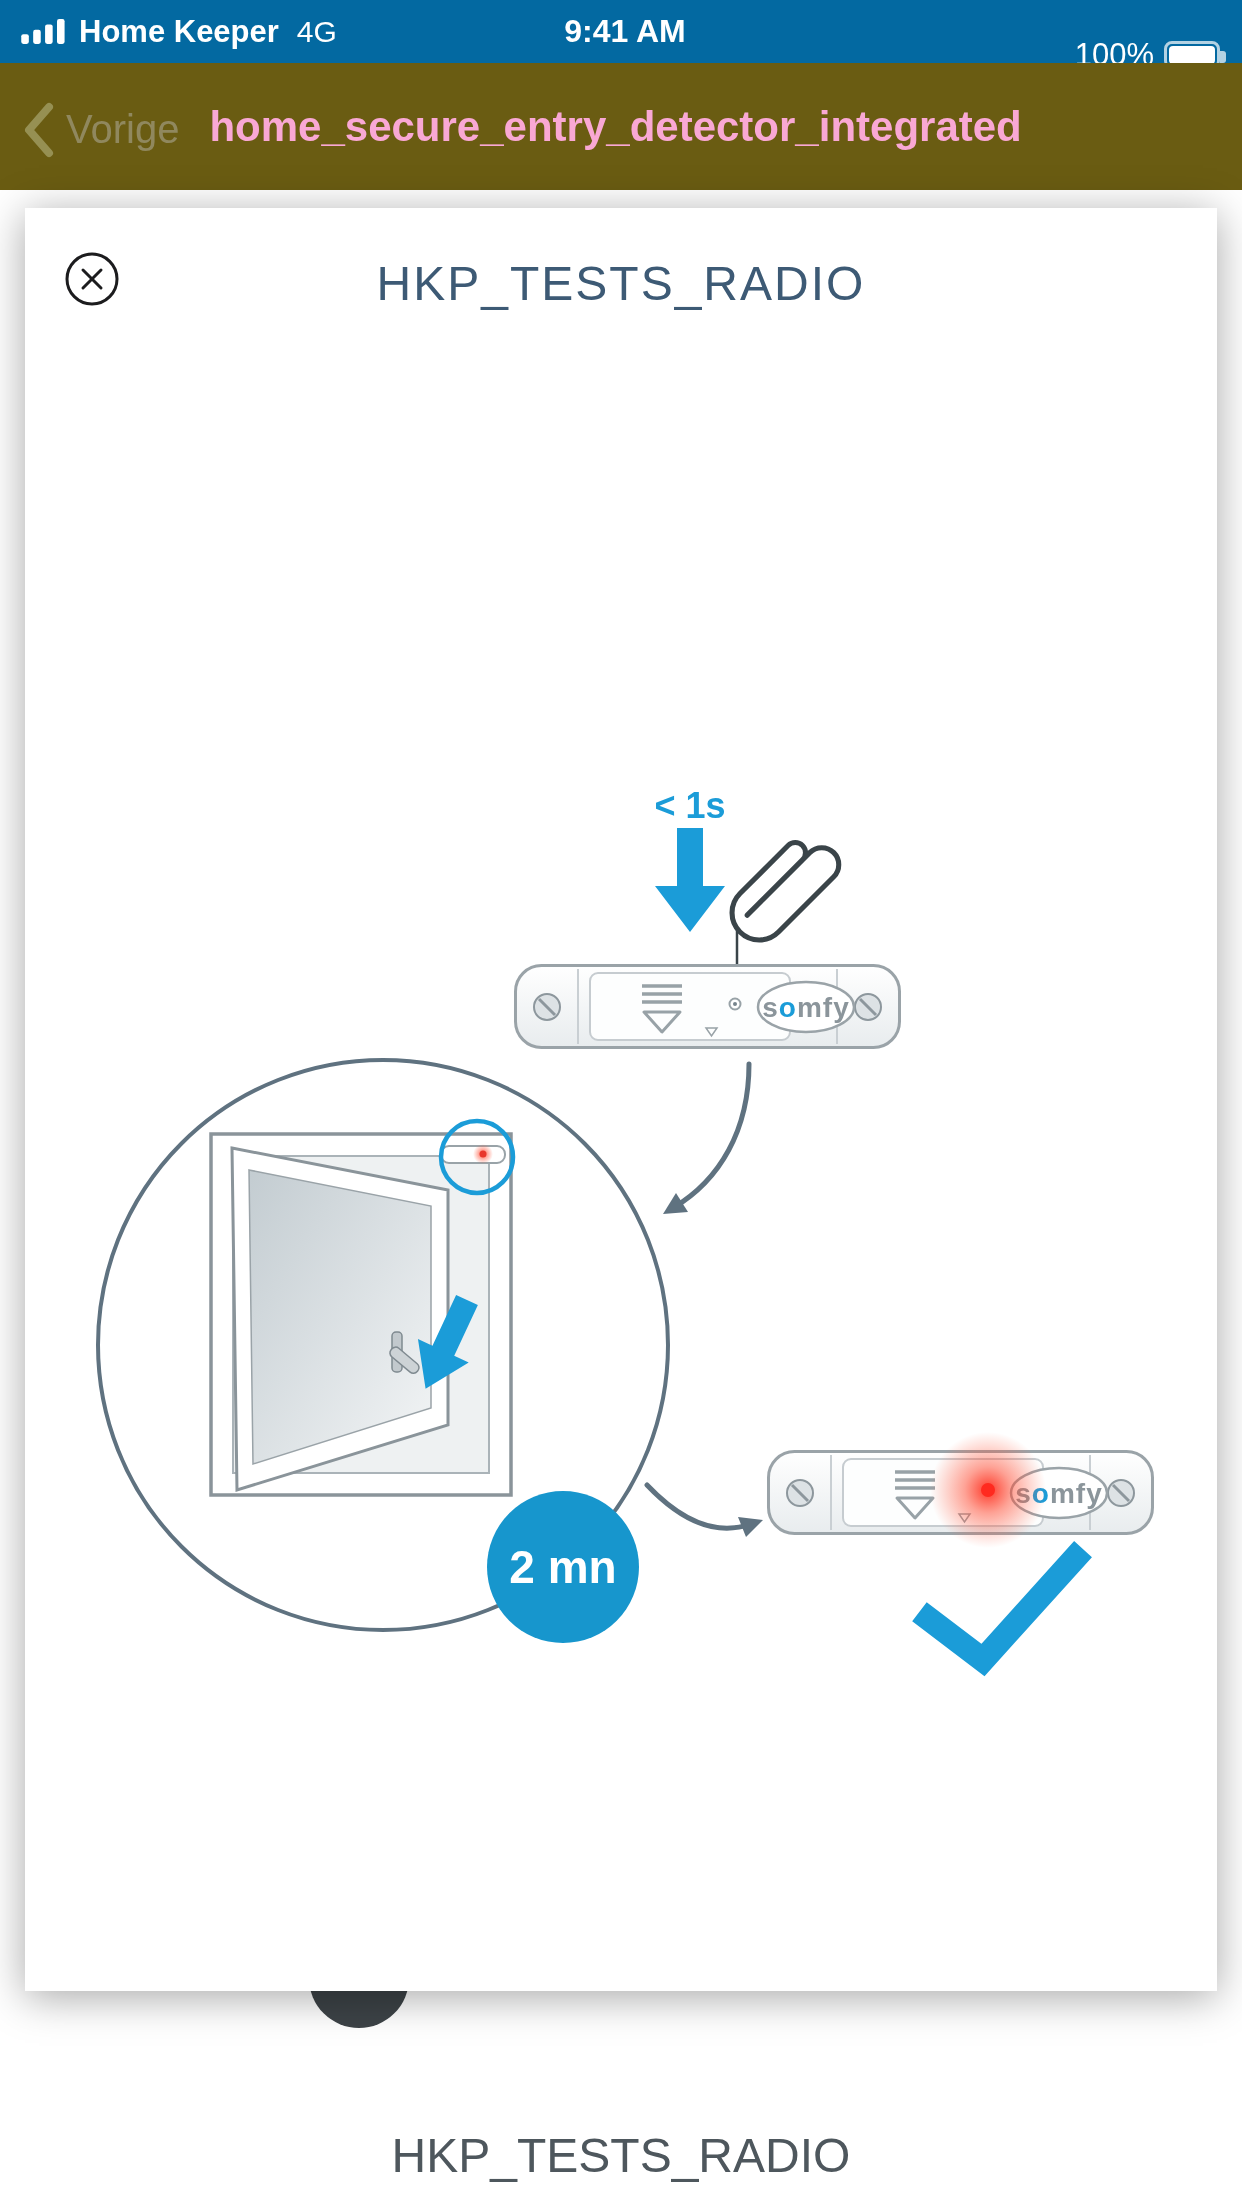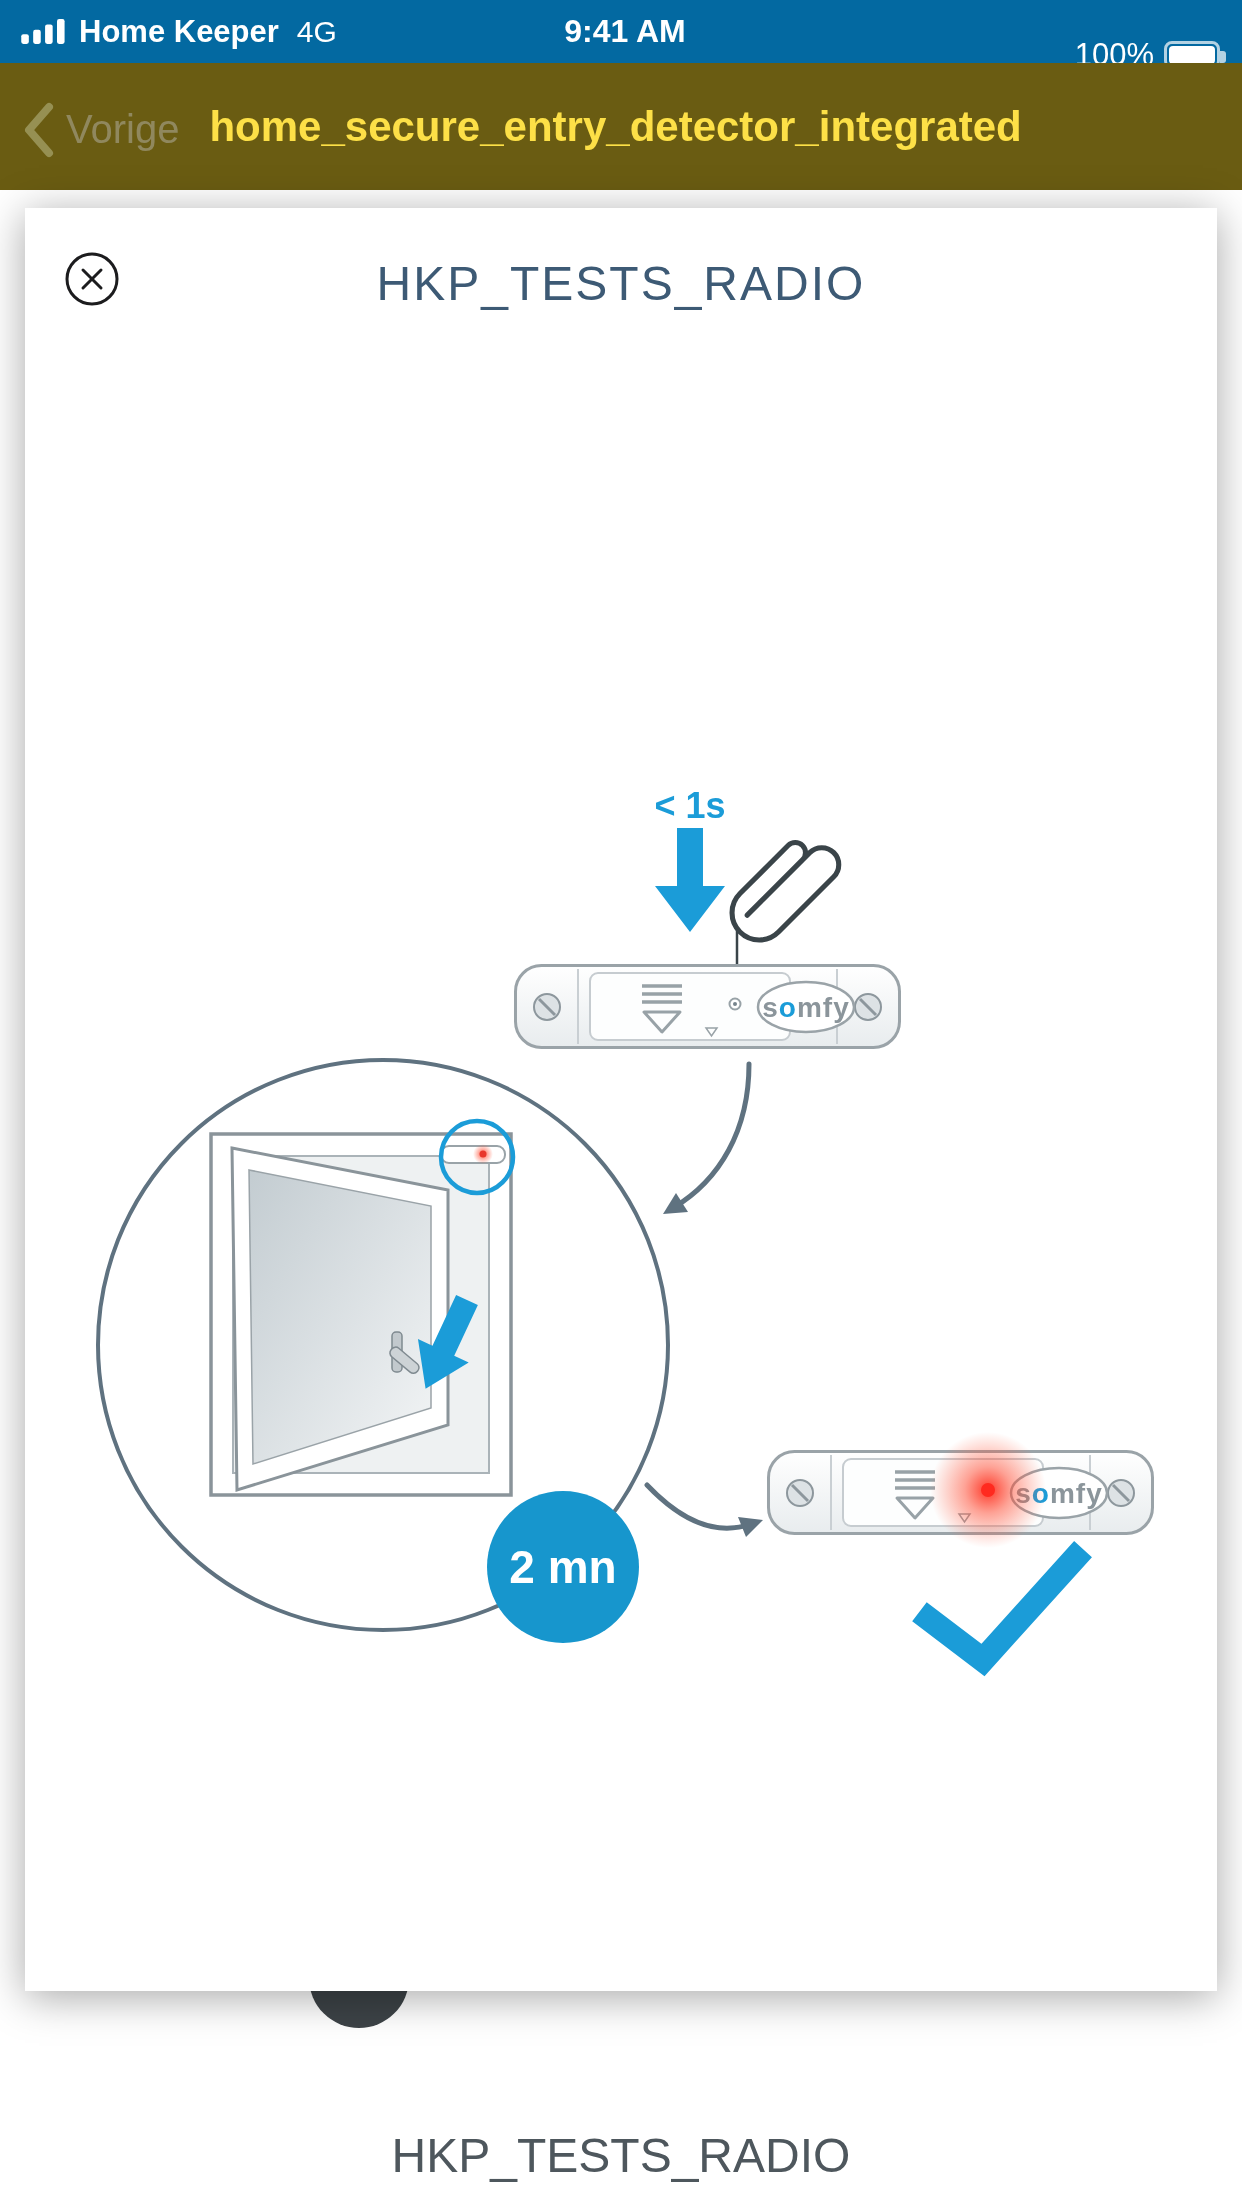--- a/index.html
+++ b/index.html
@@ -25,21 +25,21 @@
   .battery .fill { position:absolute; inset:2px; background:#fff; border-radius:4px; }
   .battery .nub { position:absolute; right:-9px; top:7px; width:6px; height:12px; background:rgba(255,255,255,0.7); border-radius:0 3px 3px 0; }
 
   .navbar {
     position:absolute; top:63px; left:0; width:100%; height:127px;
     background:#6a5c12; display:flex; align-items:center; padding:0 20px; z-index:3;
   }
   .back-btn { display:flex; align-items:center; gap:10px; background:none; border:none; cursor:pointer;margin-top:6px; }
   .back-label { font-size:40px; color:#90885e; }
   .nav-title {
-    margin-left:30px; font-size:42px; font-weight:700; color:#fde047;
+    margin-left:30px; font-size:42px; font-weight:700; color:#f9a8d4;
     white-space:nowrap; overflow:hidden;
   }
 
   
   .bg-page-title {
     position:absolute; left:0; right:0; top:2128px; text-align:center;
     font-size:48px; color:#4e575d; z-index:1;
   }
   .bg-blob {
     position:absolute; left:309px; top:1928px; width:100px; height:100px;

